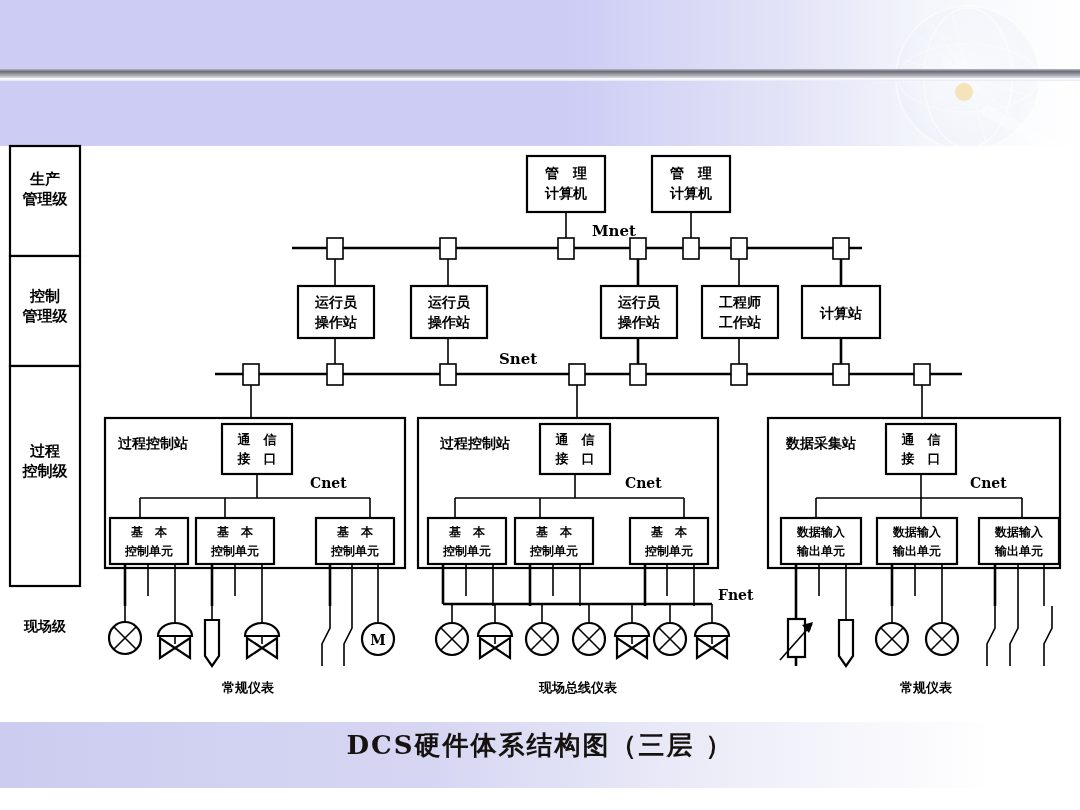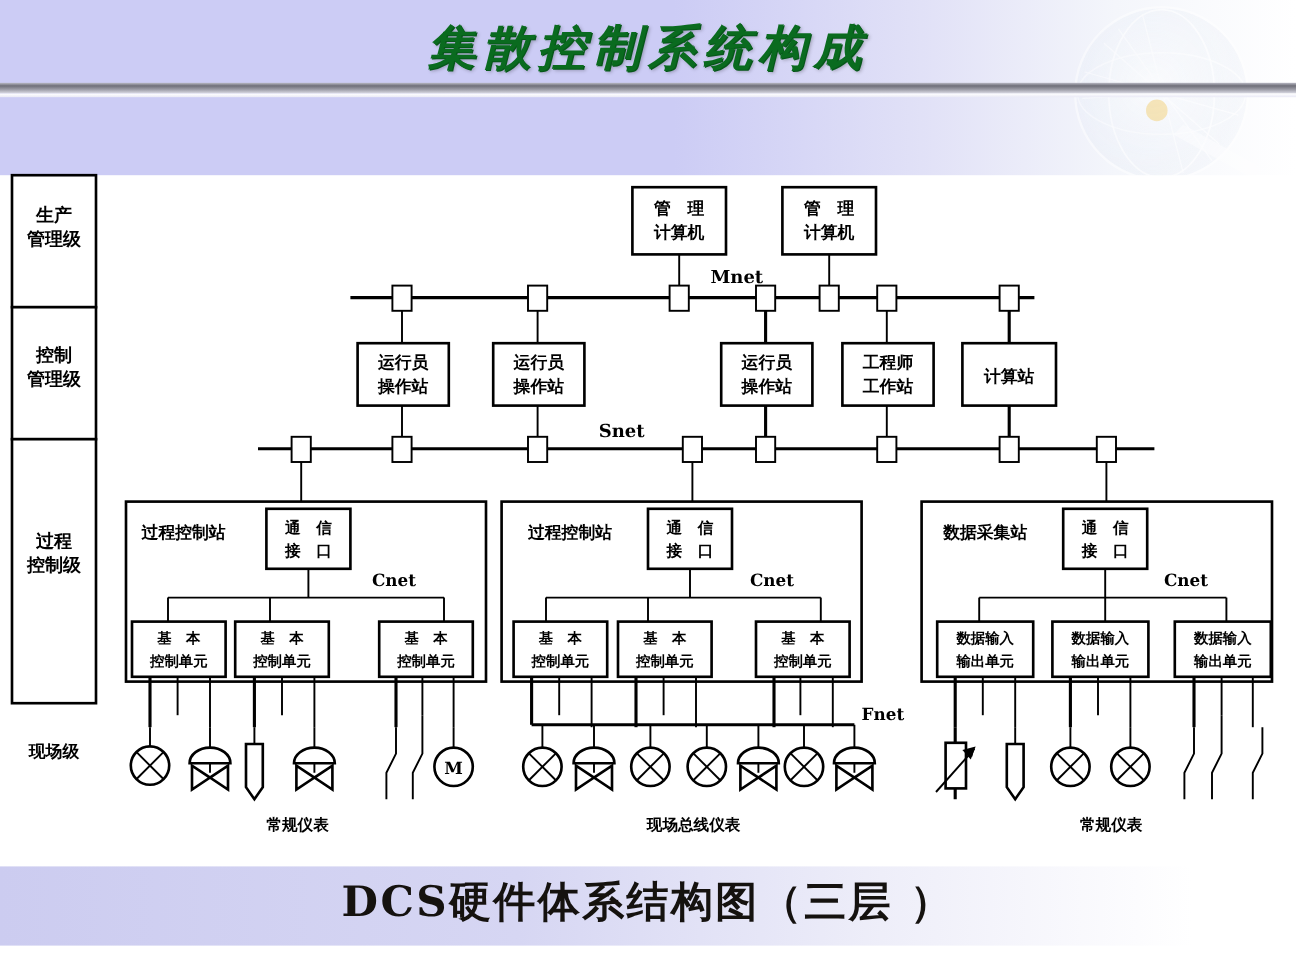--- a/index.html
+++ b/index.html
@@ -36,21 +36,21 @@
     text-shadow:1px 1px 0 #07571a, 2px 2px 3px rgba(0,0,0,.25);
   }
   
   #footer-band{
     position:absolute;left:0;top:722px;width:1080px;height:66px;
     background:linear-gradient(to right,#ccccf0 0%,#d6d6f3 40%,#eeeef9 68%,#ffffff 92%);
   }
   #footer-caption{
     position:absolute;left:0;top:728px;width:1080px;text-align:center;
     font-family:"DejaVu Serif","Liberation Serif",serif;
-    font-weight:bold;font-size:35px;letter-spacing:2px;color:#15120f;
+    font-weight:bold;font-size:26px;letter-spacing:2px;color:#15120f;
   }
   
   #diagram{position:absolute;left:0;top:136px;width:1080px;height:580px;}
   #diagram svg{display:block;}
   .cn{
     font-family:"DejaVu Sans","Liberation Sans",sans-serif;
     font-weight:bold;fill:#000;
   }
   .lat{
     font-family:"DejaVu Serif","Liberation Serif",serif;
@@ -82,21 +82,20 @@
       <line x1="72" y1="42" x2="150" y2="152"></line>
       <line x1="92" y1="30" x2="126" y2="162"></line>
       <line x1="44" y1="78" x2="172" y2="114"></line>
       <line x1="42" y1="100" x2="174" y2="92"></line>
     </g>
     <circle cx="104" cy="110" r="9" fill="#f0c24a" opacity=".75"></circle>
     <path d="M118 130 L200 176 L214 170 L126 122 Z" fill="#ffffff" opacity=".6"></path>
   </svg>
   <div id="header-rule"></div>
   <div id="header-rule-hi"></div>
-  <div id="title">集散控制系统构成</div>
 </div>
 
 <div id="diagram">
 <svg width="1080" height="580" viewBox="0 0 1080 580" xmlns="http://www.w3.org/2000/svg">
 
   <g>
     <rect class="bx" x="10" y="10" width="70" height="110"></rect>
     <text class="cn" x="45" y="48" font-size="15" text-anchor="middle">生产</text>
     <text class="cn" x="45" y="68" font-size="15" text-anchor="middle">管理级</text>
 

